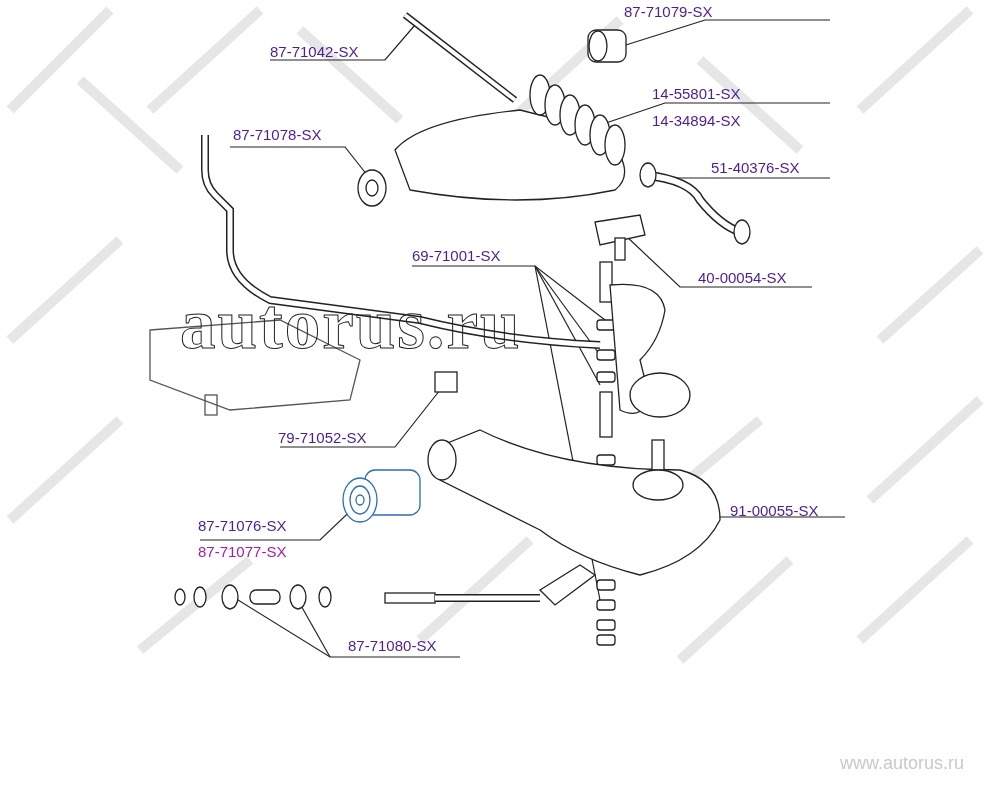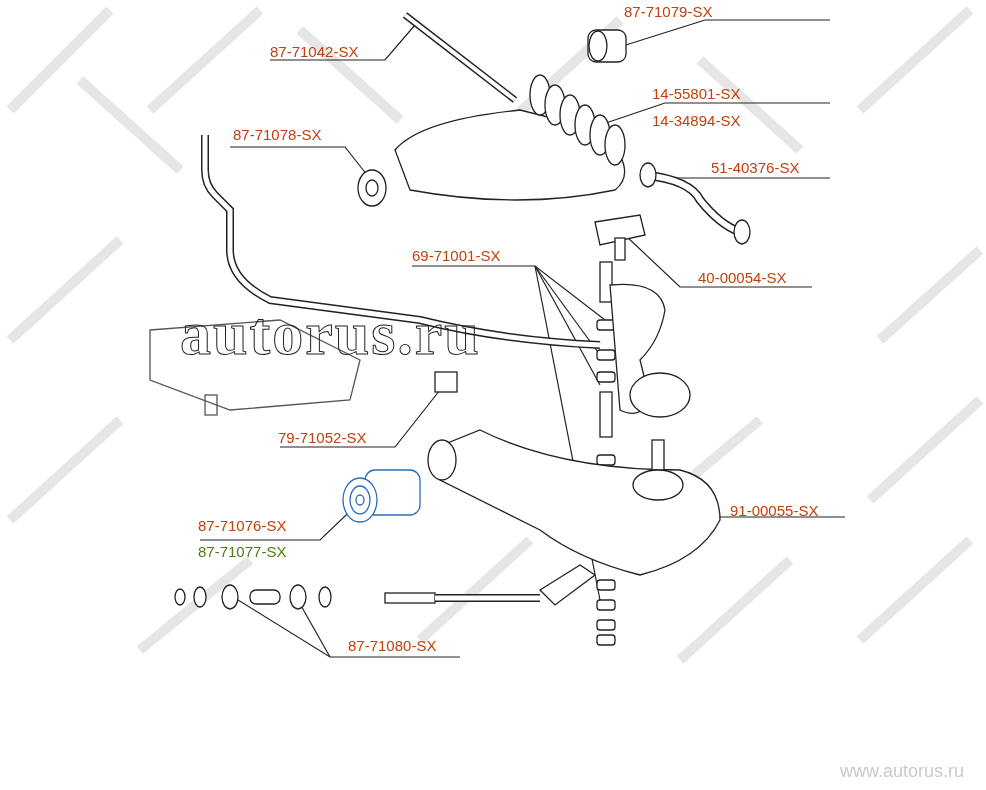--- a/index.html
+++ b/index.html
@@ -1,22 +1,22 @@
 <!DOCTYPE html>
 <html><head>
 <meta charset="utf-8">
 <style>
   html, body { margin:0; padding:0; background:#ffffff; }
   body { width:986px; height:790px; position:relative; overflow:hidden; font-family:"Liberation Sans", sans-serif; }
   .canvas { position:absolute; left:0; top:0; width:986px; height:790px; }
-  .label { position:absolute; font-size:15px; color:#c2410c; white-space:nowrap; cursor:pointer; line-height:16px; }
-  .label.highlight { color:#4d7c0f; }
-  .wm-big { position:absolute; left:180px; top:298px; font-size:62px; font-weight:bold; color:rgba(60,60,60,0.55);
+  .label { position:absolute; font-size:15px; color:#4c1d95; white-space:nowrap; cursor:pointer; line-height:16px; }
+  .label.highlight { color:#a21caf; }
+  .wm-big { position:absolute; left:180px; top:284px; font-size:71px; font-weight:bold; color:rgba(60,60,60,0.55);
             font-family:"Liberation Serif", serif; letter-spacing:2px; -webkit-text-stroke:1px #222; color:transparent; }
-  .footer-wm { position:absolute; right:22px; bottom:8px; font-size:18px; color:#c9c9c9; }
+  .footer-wm { position:absolute; right:22px; bottom:16px; font-size:18px; color:#c9c9c9; }
 </style>
 </head>
 <body>
 
 <div class="canvas">
   <svg width="986" height="790" style="position:absolute;left:0;top:0">
 
     <g fill="none" stroke="#e6e6e6" stroke-width="10">
       <line x1="10" y1="110" x2="110" y2="10"></line>
         <line x1="80" y1="80" x2="180" y2="170"></line>

